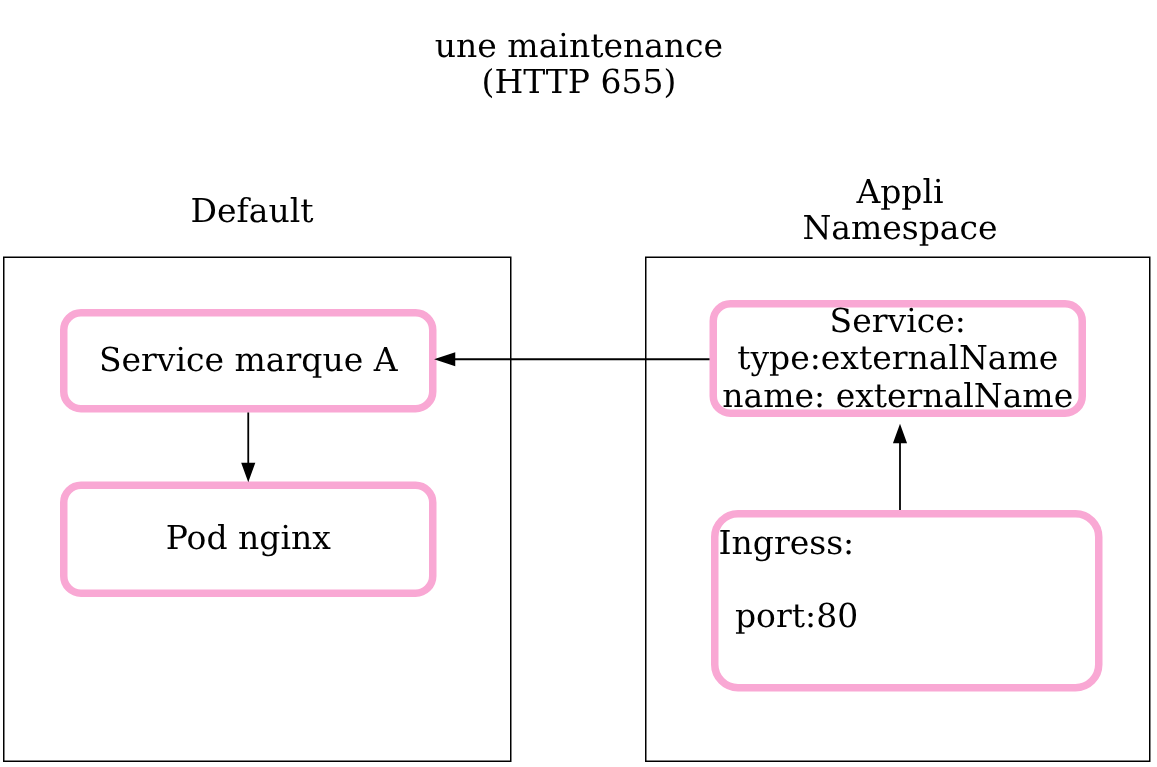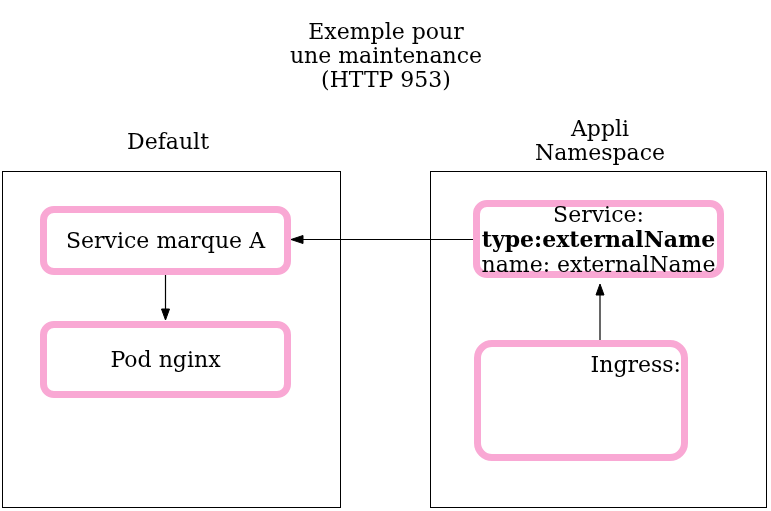--- a/index.html
+++ b/index.html
@@ -26,59 +26,58 @@
   .label-appli   { left: 500px; top: 117px; width: 200px; }
 
   .container {
     border: 1px solid #000000;
     background: #ffffff;
   }
   .container-default { left: 2px;   top: 171px; width: 339px; height: 337px; }
   .container-appli   { left: 430px; top: 171px; width: 337px; height: 337px; }
 
   .node {
-    border: 7px solid #f9a8d4;
+    border: 5px solid #f9a8d4;
     border-radius: 14px;
     background: #ffffff;
     display: flex;
     flex-direction: column;
     align-items: center;
     justify-content: center;
   }
   .node-service-a { left: 40px;  top: 206px; width: 251px; height: 69px; }
   .node-pod       { left: 40px;  top: 321px; width: 251px; height: 77px; }
   .node-service-ext { left: 473px; top: 200px; width: 251px; height: 78px; line-height: 25px; }
   .node-ingress {
-    left: 474px; top: 340px; width: 214px; height: 121px;
+    left: 474px; top: 340px; width: 261px; height: 121px;
     border-radius: 18px;
     justify-content: flex-start;
-    align-items: flex-end;
+    align-items: flex-start;
     padding-top: 6px;
   }
   .node-ingress .ingress-title { text-align: center; }
   .node-ingress .spacer { height: 24px; }
   .node-ingress .ingress-body { padding-left: 11px; line-height: 25px; }
 
-  .bold { font-weight: bold; }
+  .bold { font-weight: normal; }
 
   svg.arrows {
     left: 0; top: 0;
     width: 771px; height: 511px;
     pointer-events: none;
   }
   svg.arrows line { stroke: #000000; stroke-width: 1.2px; }
   svg.arrows polygon { fill: #000000; stroke: #000000; }
 </style>
 </head>
 <body>
 
 <div class="abs title">
-  <div>Exemple pour</div>
   <div>une maintenance</div>
-  <div>(HTTP 953)</div>
+  <div>(HTTP 655)</div>
 </div>
 
 <div class="abs group-label label-default">Default</div>
 
 <div class="abs group-label label-appli">
   <div>Appli</div>
   <div>Namespace</div>
 </div>
 
 <div class="abs container container-default"></div>
@@ -95,20 +94,21 @@
 <div class="abs node node-service-ext">
   <div class="center">Service:</div>
   <div class="center bold">type:externalName</div>
   <div class="center">name: externalName</div>
 </div>
 
 <div class="abs node node-ingress">
   <div class="ingress-title">Ingress:</div>
   <div class="spacer"></div>
   <div class="ingress-body">
+    <div>port:80</div>
   </div>
 </div>
 
 <svg class="abs arrows" viewBox="0 0 771 511" xmlns="http://www.w3.org/2000/svg">
 
   <g>
     <line x1="473" y1="239.5" x2="302" y2="239.5"></line>
     <polygon points="291,239.5 303,235.5 303,243.5"></polygon>
   </g>
 

